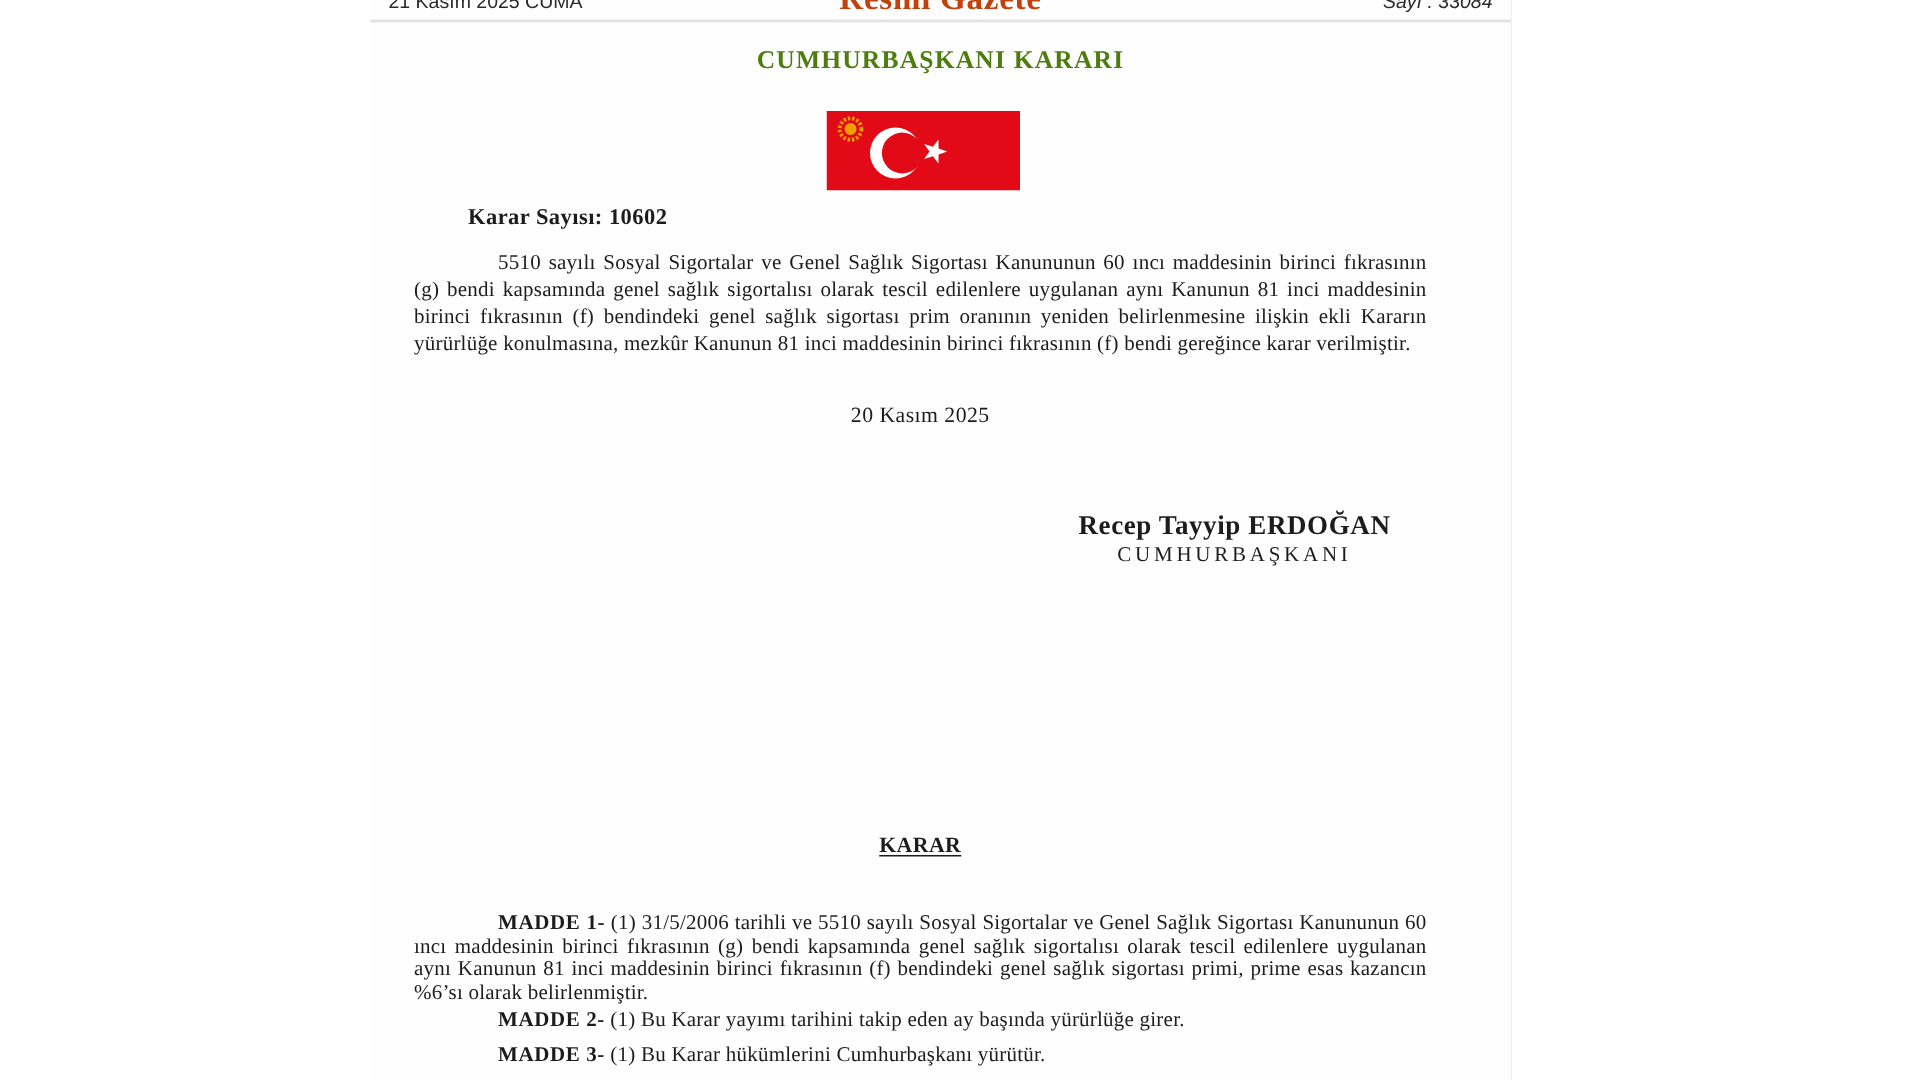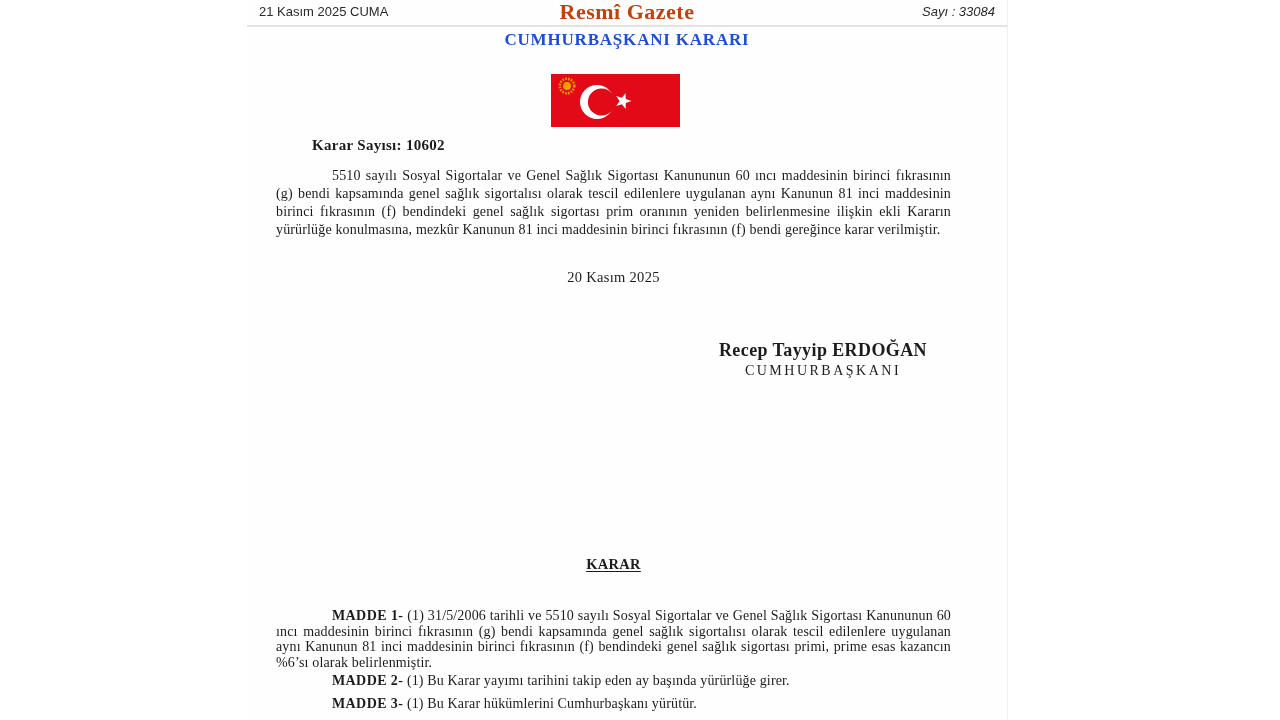--- a/index.html
+++ b/index.html
@@ -6,32 +6,32 @@
   body{
     width:1280px;height:720px;position:relative;overflow:hidden;
     font-family:"Liberation Serif",serif;color:#1c1c1c;
   }
   .doc{
     position:absolute;left:247px;top:0;width:760px;height:720px;
     background:#fffefe;border-right:1px solid #f0f0f0;
   }
   
   .masthead{
-    position:absolute;top:0;left:0;right:0;height:27px;
-    display:flex;align-items:center;
+    position:absolute;top:0;left:0;right:0;height:15px;
+    display:flex;align-items:flex-end;
     padding:2px 12px 3px 12px;box-sizing:border-box;
     border-bottom:2px solid #e3e3e3;
   }
   .mh-date{flex:1;font-family:"Liberation Sans",sans-serif;font-size:13px;color:#2a2a2a;padding-bottom:2px;}
   .mh-title{font-size:22px;line-height:22px;font-weight:bold;color:#9e1b1e;letter-spacing:.5px;}
   .mh-issue{flex:1;text-align:right;font-family:"Liberation Sans",sans-serif;font-size:13px;color:#2a2a2a;padding-bottom:2px;font-style:italic;}
   
   .doc-type{
     position:absolute;top:30px;left:0;right:0;text-align:center;
-    font-weight:bold;font-size:17px;letter-spacing:.8px;color:#1d4ed8;
+    font-weight:bold;font-size:17px;letter-spacing:.8px;color:#4d7c0f;
   }
   
   .flag-wrap{position:absolute;top:74px;left:0;right:24px;text-align:center;}
   .flag-wrap svg{display:inline-block;}
   
   .karar-no{
     position:absolute;top:137px;left:65px;
     font-weight:bold;font-size:15px;letter-spacing:.3px;
   }
   

